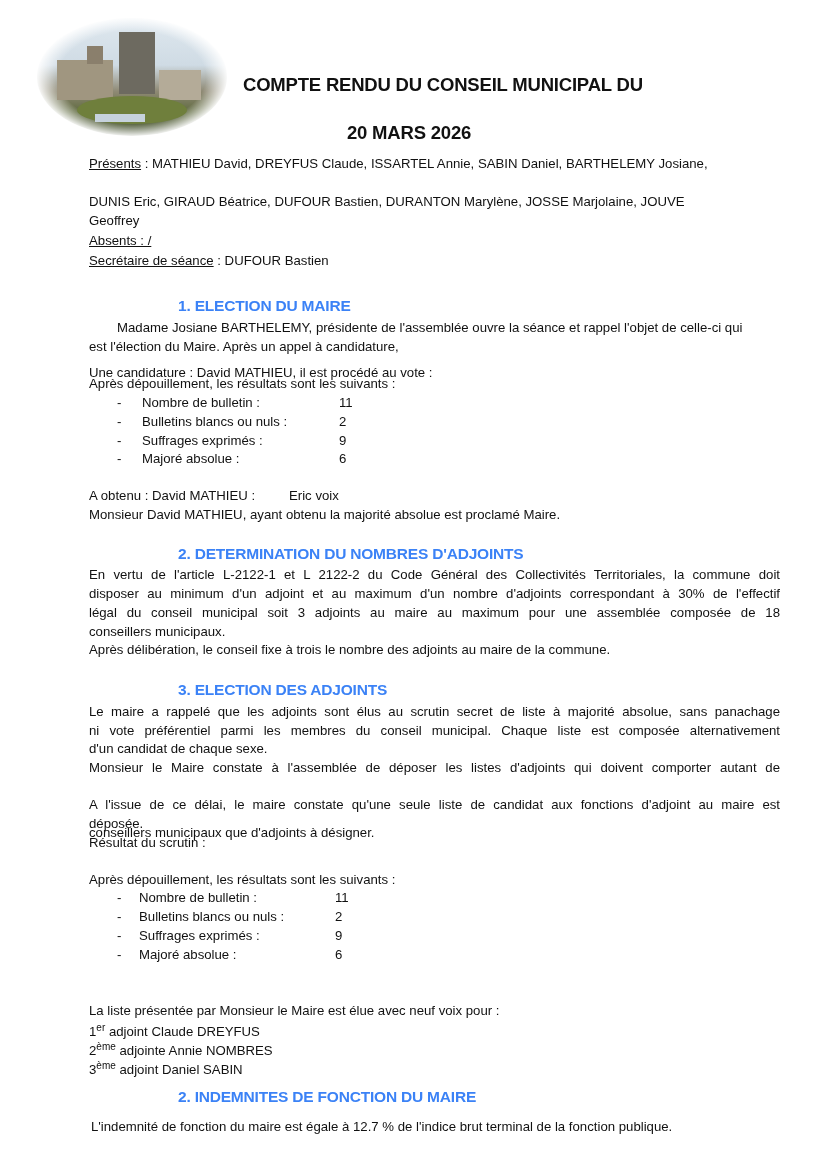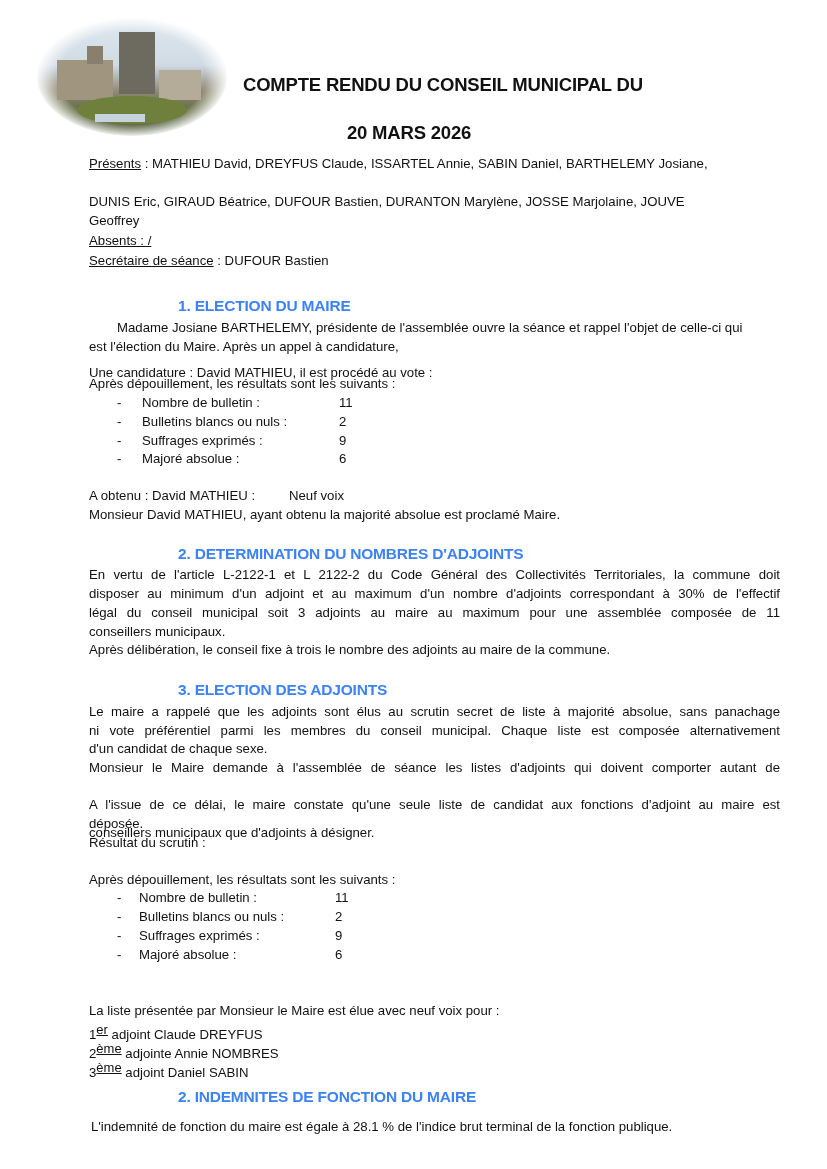--- a/index.html
+++ b/index.html
@@ -35,21 +35,21 @@
     .h {
       position: absolute; left: 178px; color: #3b82f6; font-weight: bold;
       font-size: 15.5px; white-space: nowrap; letter-spacing: -0.2px;
     }
     .justify { position: absolute; left: 89px; width: 691px; text-align: justify; text-align-last: justify; white-space: nowrap; }
     .item { position: absolute; white-space: nowrap; }
     .dash { position: absolute; left: 117px; }
     .lbl { position: absolute; left: 142px; }
     .val { position: absolute; left: 339px; }
     .val2 { position: absolute; left: 335px; }
-    sup { font-size: 13px; vertical-align: 5px; text-decoration: underline; }
+    sup { font-size: 10px; vertical-align: 5px; }
   </style>
 </head>
 <body>
 
 <div class="logo">
   <div class="church"></div>
   <div class="belfry"></div>
   <div class="tower"></div>
   <div class="house"></div>
   <div class="grass"></div>
@@ -87,36 +87,36 @@
   <span class="val">9</span>
 </div>
 <div class="item" style="top:451px;">
   <span class="dash">-</span>
   <span class="lbl">Majoré absolue :</span>
   <span class="val">6</span>
 </div>
 
 <div class="item" style="top:488px; left:89px;">
   <span>A obtenu : David MATHIEU :</span>
-  <span style="position:absolute; left:200px;">Neuf voix</span>
+  <span style="position:absolute; left:200px;">Eric voix</span>
 </div>
 <div class="line" style="top:507px;">Monsieur David MATHIEU, ayant obtenu la majorité absolue est proclamé Maire.</div>
 
 <div class="h" style="top:545px;">2.  DETERMINATION DU NOMBRES D'ADJOINTS</div>
 <div class="justify" style="top:567px;">En vertu de l'article L-2122-1 et L 2122-2 du Code Général des Collectivités Territoriales, la commune doit</div>
 <div class="justify" style="top:586px;">disposer au minimum d'un adjoint et au maximum d'un nombre d'adjoints correspondant à 30% de l'effectif</div>
-<div class="justify" style="top:605px;">légal du conseil municipal soit 3 adjoints au maire au maximum pour une assemblée composée de 11</div>
+<div class="justify" style="top:605px;">légal du conseil municipal soit 3 adjoints au maire au maximum pour une assemblée composée de 18</div>
 <div class="line" style="top:624px;">conseillers municipaux.</div>
 <div class="line" style="top:642px;">Après délibération, le conseil fixe à trois le nombre des adjoints au maire de la commune.</div>
 
 <div class="h" style="top:681px;">3.  ELECTION DES ADJOINTS</div>
 <div class="justify" style="top:704px;">Le maire a rappelé que les adjoints sont élus au scrutin secret de liste à majorité absolue, sans panachage</div>
 <div class="justify" style="top:723px;">ni vote préférentiel parmi les membres du conseil municipal. Chaque liste est composée alternativement</div>
 <div class="line" style="top:741px;">d'un candidat de chaque sexe.</div>
-<div class="justify" style="top:760px;">Monsieur le Maire demande à l'assemblée de séance les listes d'adjoints qui doivent comporter autant de</div>
+<div class="justify" style="top:760px;">Monsieur le Maire constate à l'assemblée de déposer les listes d'adjoints qui doivent comporter autant de</div>
 <div class="line" style="top:825px;">conseillers municipaux que d'adjoints à désigner.</div>
 <div class="justify" style="top:797px;">A l'issue de ce délai, le maire constate qu'une seule liste de candidat aux fonctions d'adjoint au maire est</div>
 <div class="line" style="top:816px;">déposée.</div>
 <div class="line" style="top:835px;">Résultat du scrutin :</div>
 <div class="line" style="top:872px;">Après dépouillement, les résultats sont les suivants :</div>
 
 <div class="item" style="top:890px;">
   <span class="dash">-</span>
   <span class="lbl" style="left:139px;">Nombre de bulletin :</span>
   <span class="val2">11</span>
@@ -136,13 +136,13 @@
   <span class="lbl" style="left:139px;">Majoré absolue :</span>
   <span class="val2">6</span>
 </div>
 
 <div class="line" style="top:1003px;">La liste présentée par Monsieur le Maire est élue avec neuf voix pour :</div>
 <div class="line" style="top:1022px;"><span>1</span><sup>er</sup><span> adjoint Claude DREYFUS</span></div>
 <div class="line" style="top:1041px;"><span>2</span><sup>ème</sup><span> adjointe Annie NOMBRES</span></div>
 <div class="line" style="top:1060px;"><span>3</span><sup>ème</sup><span> adjoint  Daniel SABIN</span></div>
 
 <div class="h" style="top:1088px;">2.  INDEMNITES DE FONCTION DU MAIRE</div>
-<div class="line" style="top:1119px; left:91px;">L'indemnité de fonction du maire est égale à 28.1 % de l'indice brut terminal de la fonction publique.</div>
+<div class="line" style="top:1119px; left:91px;">L'indemnité de fonction du maire est égale à 12.7 % de l'indice brut terminal de la fonction publique.</div>
 
 </body></html>

